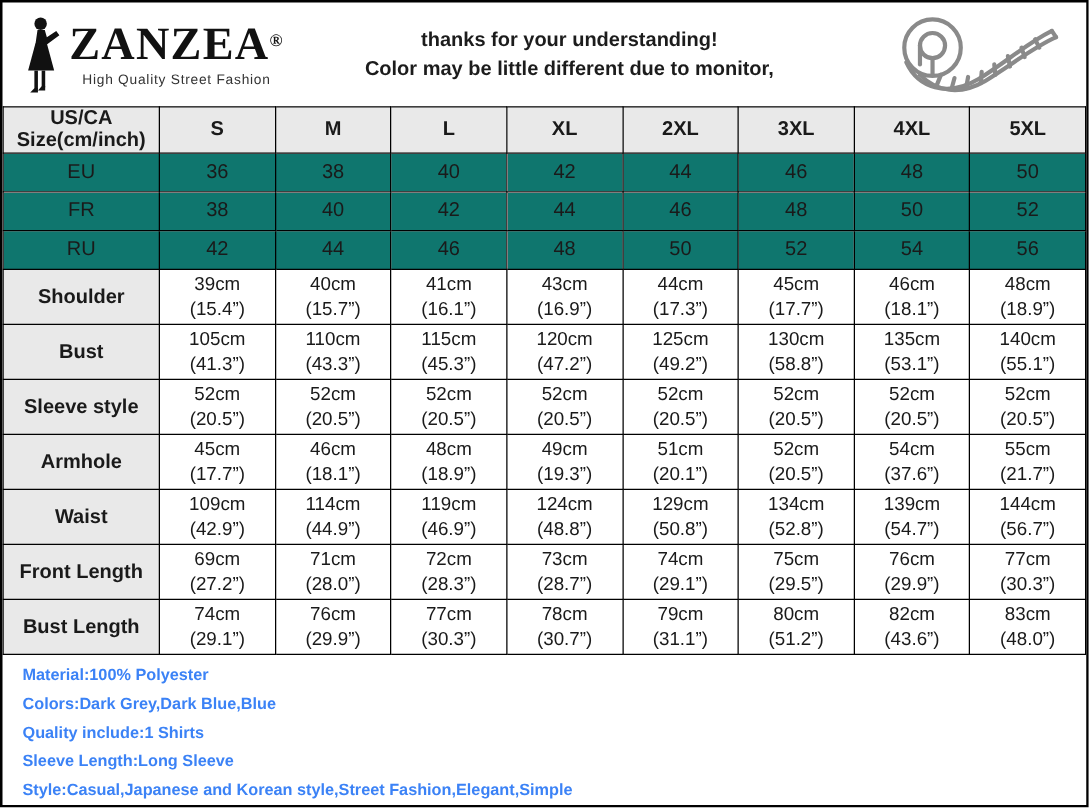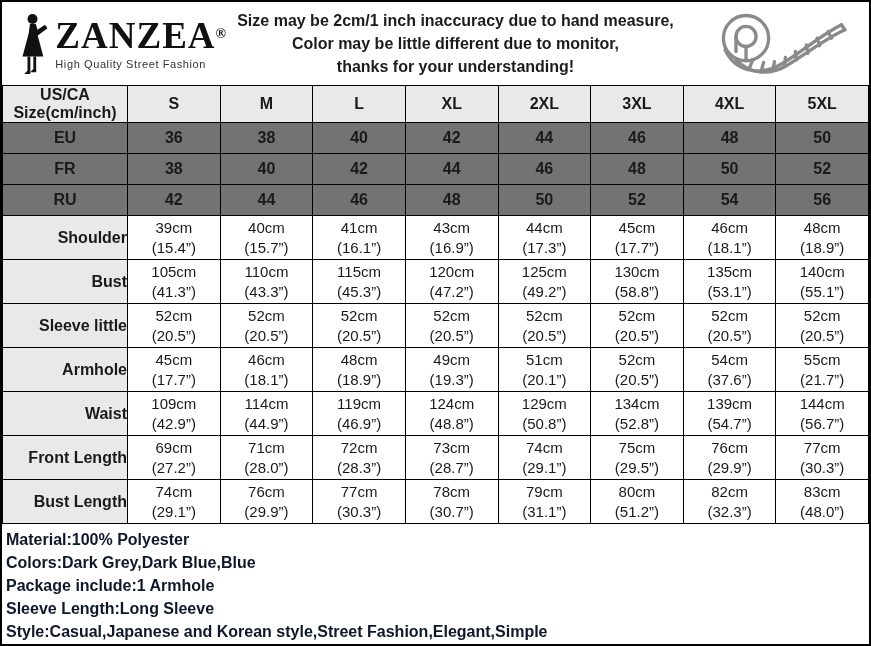--- a/index.html
+++ b/index.html
@@ -4,37 +4,37 @@
 <style>
   html,body { margin:0; padding:0; background:#ffffff; }
   .page {
     width:871px; height:646px; box-sizing:border-box;
     border:2px solid #000; background:#fff;
     font-family:"Liberation Sans", sans-serif; color:#1a1a1a;
     display:flex; flex-direction:column; overflow:hidden;
   }
   
   .topbar { height:83px; flex:0 0 83px; display:flex; align-items:center; }
-  .logo { width:225px; flex:0 0 225px; display:flex; align-items:center; padding-left:18px; box-sizing:border-box; }
+  .logo { width:225px; flex:0 0 225px; display:flex; align-items:center; padding-left:18px; box-sizing:border-box;text-align:center; }
   .logo-text { margin-left:2px; }
   .brand-row { font-family:"Liberation Serif", serif; font-weight:700; font-size:37px; line-height:36px; letter-spacing:1px; color:#111; white-space:nowrap; }
   .reg { font-size:14px; vertical-align:top; position:relative; top:-2px; }
   .tagline { font-size:11px; font-weight:400; letter-spacing:0.6px; color:#333; margin-top:4px; }
   .note { flex:1 1 auto; text-align:center; font-weight:700; font-size:16px; line-height:23px; color:#1c1c1c; }
   .tape { width:185px; flex:0 0 185px; display:flex; justify-content:center; align-items:center; }
   
   table { border-collapse:collapse; table-layout:fixed; width:100%; flex:0 0 auto; }
   td { border:1px solid #000; text-align:center; vertical-align:middle; padding:0; overflow:hidden; }
   tr.hdr td { height:34px; background:#e9e9e9; font-weight:700; font-size:16px; }
   td.corner { font-size:16px; line-height:18px; white-space:pre-line; }
-  tr.region td { height:30px; background:#737373; font-weight:700; font-size:16px; }
+  tr.region td { height:30px; background:#0f766e; font-weight:400; font-size:16px; }
   tr.measure td { height:43px; background:#fff; font-weight:400; font-size:15px; line-height:20px; white-space:pre-line; }
-  tr.measure td.rowlabel { background:#e9e9e9; font-weight:700; font-size:16px; white-space:normal;text-align:right; }
+  tr.measure td.rowlabel { background:#e9e9e9; font-weight:700; font-size:16px; white-space:normal; }
   
-  .footer { flex:1 1 auto; padding:4px 4px 0 4px; font-weight:700; font-size:16px; line-height:23px; color:#0f172a; }
+  .footer { flex:1 1 auto; padding:4px 4px 0 16px; font-weight:700; font-size:13px; line-height:23px; color:#3b82f6; }
   .footer div { white-space:nowrap; }
 </style>
 </head>
 <body>
 
 <div class="page">
 
   <div class="topbar">
     <div class="logo">
       <svg width="40" height="74" viewBox="0 0 40 74" aria-hidden="true">
@@ -47,23 +47,22 @@
           <path d="M9 69 L12.4 69 L12.4 73 L5 73 Z"></path>
           <path d="M16 67 L19.4 67 L19.4 71 L12.5 71 Z"></path>
         </g>
       </svg>
       <div class="logo-text">
         <div class="brand-row"><span>ZANZEA</span><span class="reg">®</span></div>
         <div class="tagline">High Quality Street Fashion</div>
       </div>
     </div>
     <div class="note">
-      <div>Size may be 2cm/1 inch inaccuracy due to hand measure,</div>
+      <div>thanks for your understanding!</div>
       <div>Color may be little different due to monitor,</div>
-      <div>thanks for your understanding!</div>
     </div>
     <div class="tape">
       <svg width="150" height="72" viewBox="0 0 170 86" fill="none" aria-hidden="true">
         <g stroke="#8a8a8a" stroke-width="4" stroke-linecap="round" stroke-linejoin="round" fill="none">
           <circle cx="48" cy="36" r="27"></circle>
           <circle cx="48" cy="34" r="12"></circle>
           <path d="M48 46 L48 62"></path>
           <path d="M36 34 L36 52"></path>
           <path d="M23 50 C 34 74, 62 84, 92 66 C 118 50, 138 32, 162 20"></path>
           <path d="M36 62 C 52 78, 74 82, 98 68 C 124 52, 144 36, 166 26"></path>
@@ -173,21 +172,21 @@
         <td>125cm
 (49.2”)</td>
         <td>130cm
 (58.8”)</td>
         <td>135cm
 (53.1”)</td>
         <td>140cm
 (55.1”)</td>
       </tr>
       <tr class="measure">
-        <td class="rowlabel">Sleeve little</td>
+        <td class="rowlabel">Sleeve style</td>
         <td>52cm
 (20.5”)</td>
         <td>52cm
 (20.5”)</td>
         <td>52cm
 (20.5”)</td>
         <td>52cm
 (20.5”)</td>
         <td>52cm
 (20.5”)</td>
@@ -263,28 +262,28 @@
 (29.9”)</td>
         <td>77cm
 (30.3”)</td>
         <td>78cm
 (30.7”)</td>
         <td>79cm
 (31.1”)</td>
         <td>80cm
 (51.2”)</td>
         <td>82cm
-(32.3”)</td>
+(43.6”)</td>
         <td>83cm
 (48.0”)</td>
       </tr>
     </tbody>
   </table>
 
   <div class="footer">
     <div>Material:100% Polyester</div>
     <div>Colors:Dark Grey,Dark Blue,Blue</div>
-    <div>Package include:1 Armhole</div>
+    <div>Quality include:1 Shirts</div>
     <div>Sleeve Length:Long Sleeve</div>
     <div>Style:Casual,Japanese and Korean style,Street Fashion,Elegant,Simple</div>
   </div>
 
 </div>
 
 </body></html>

